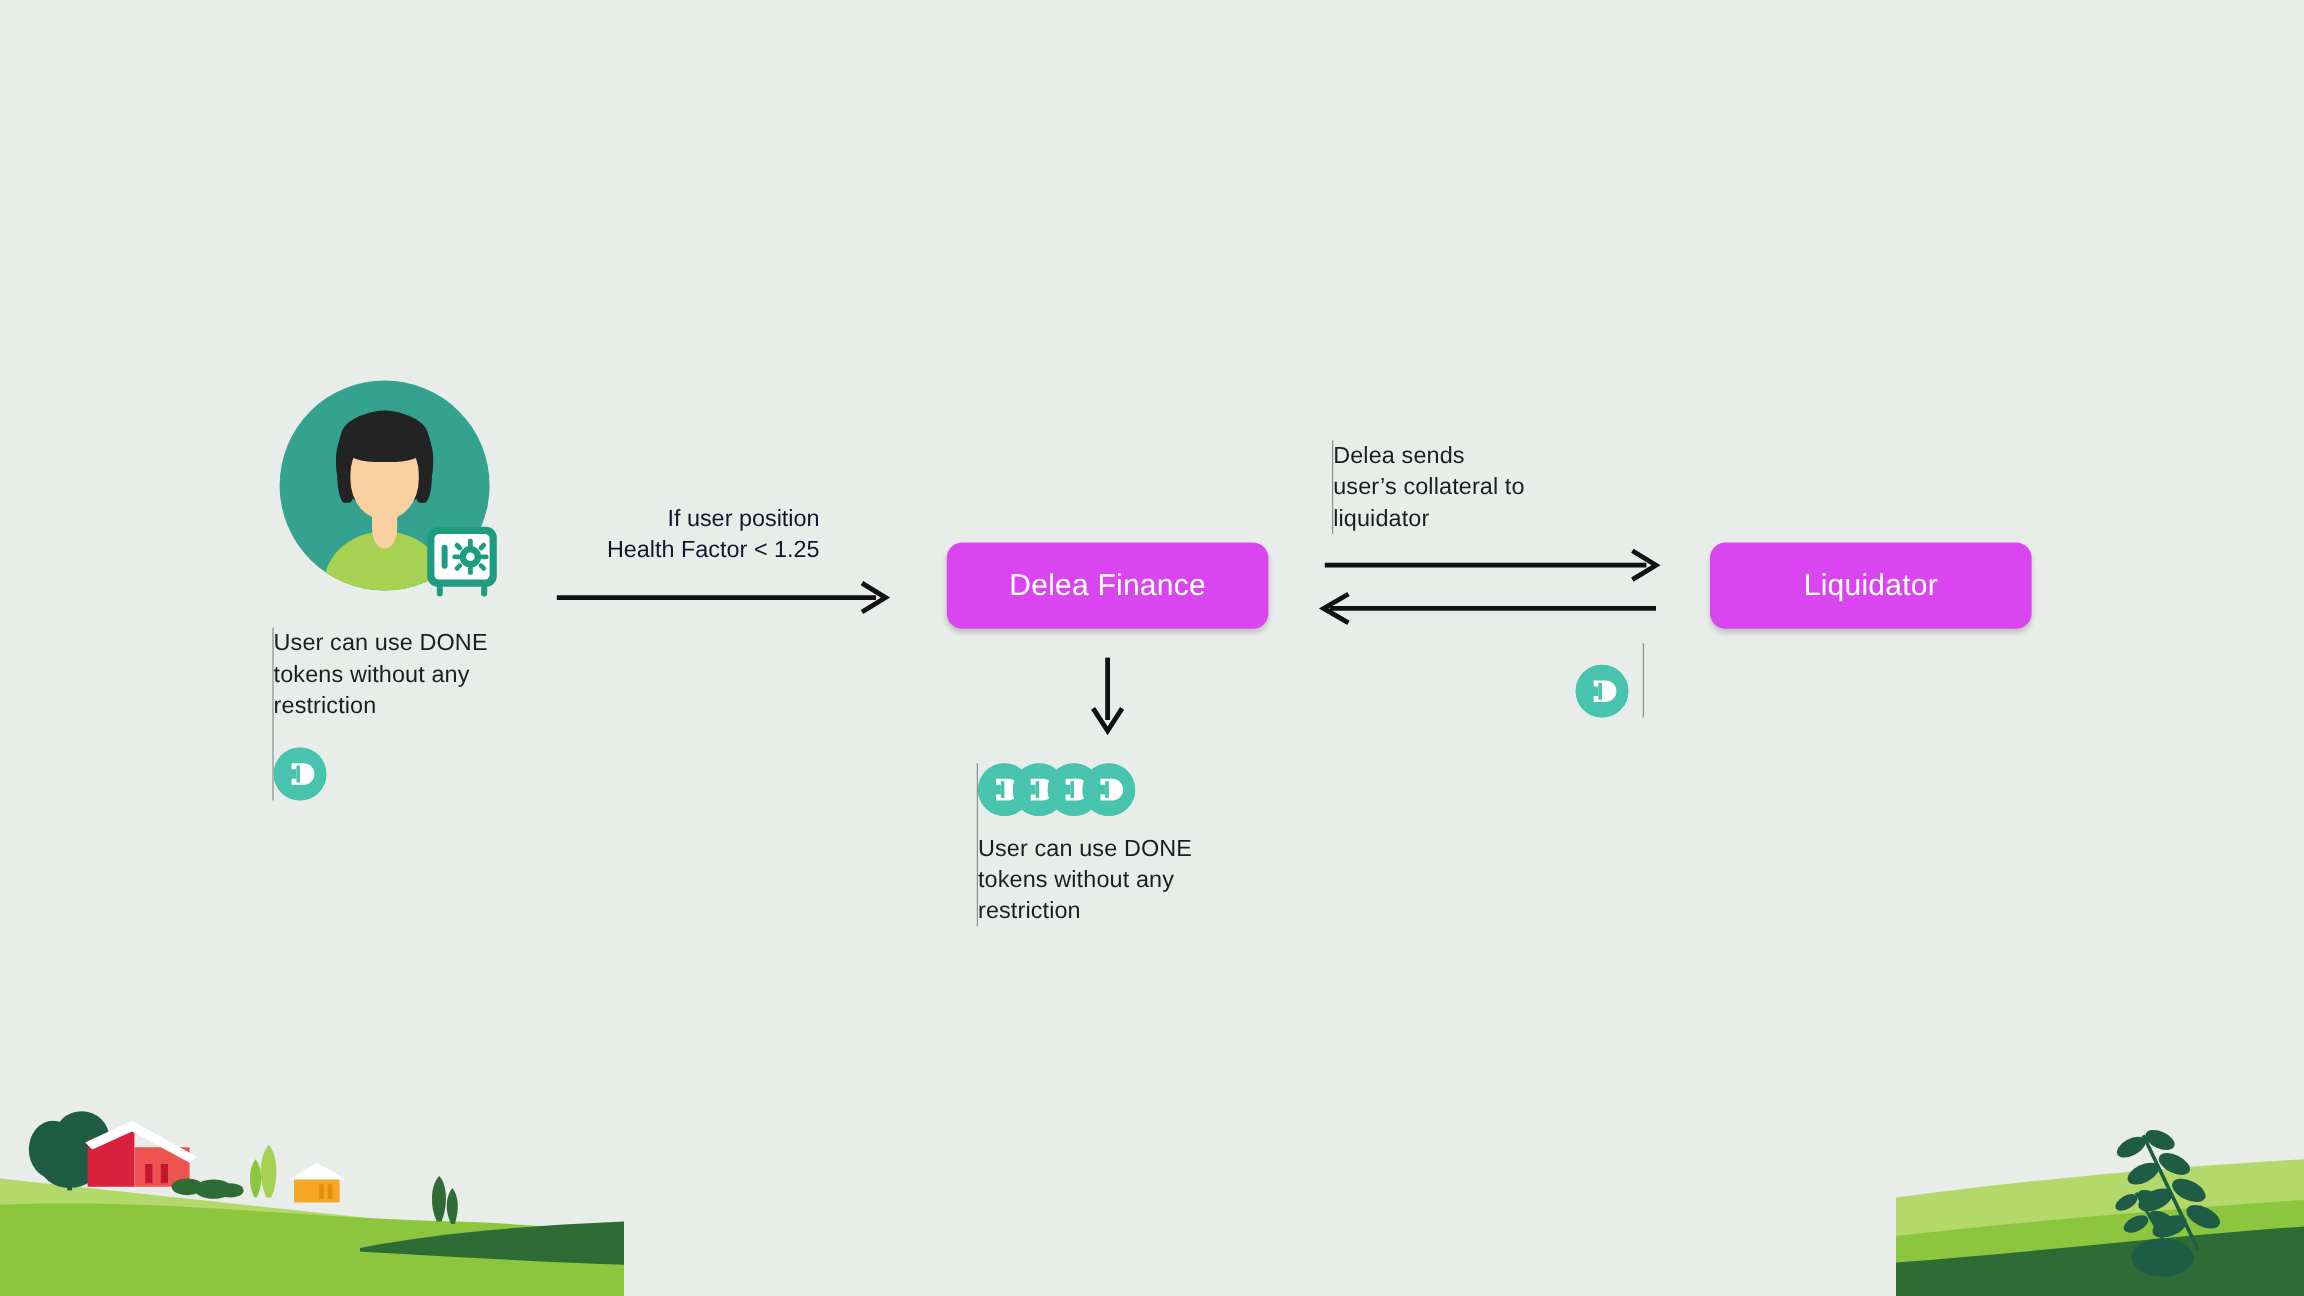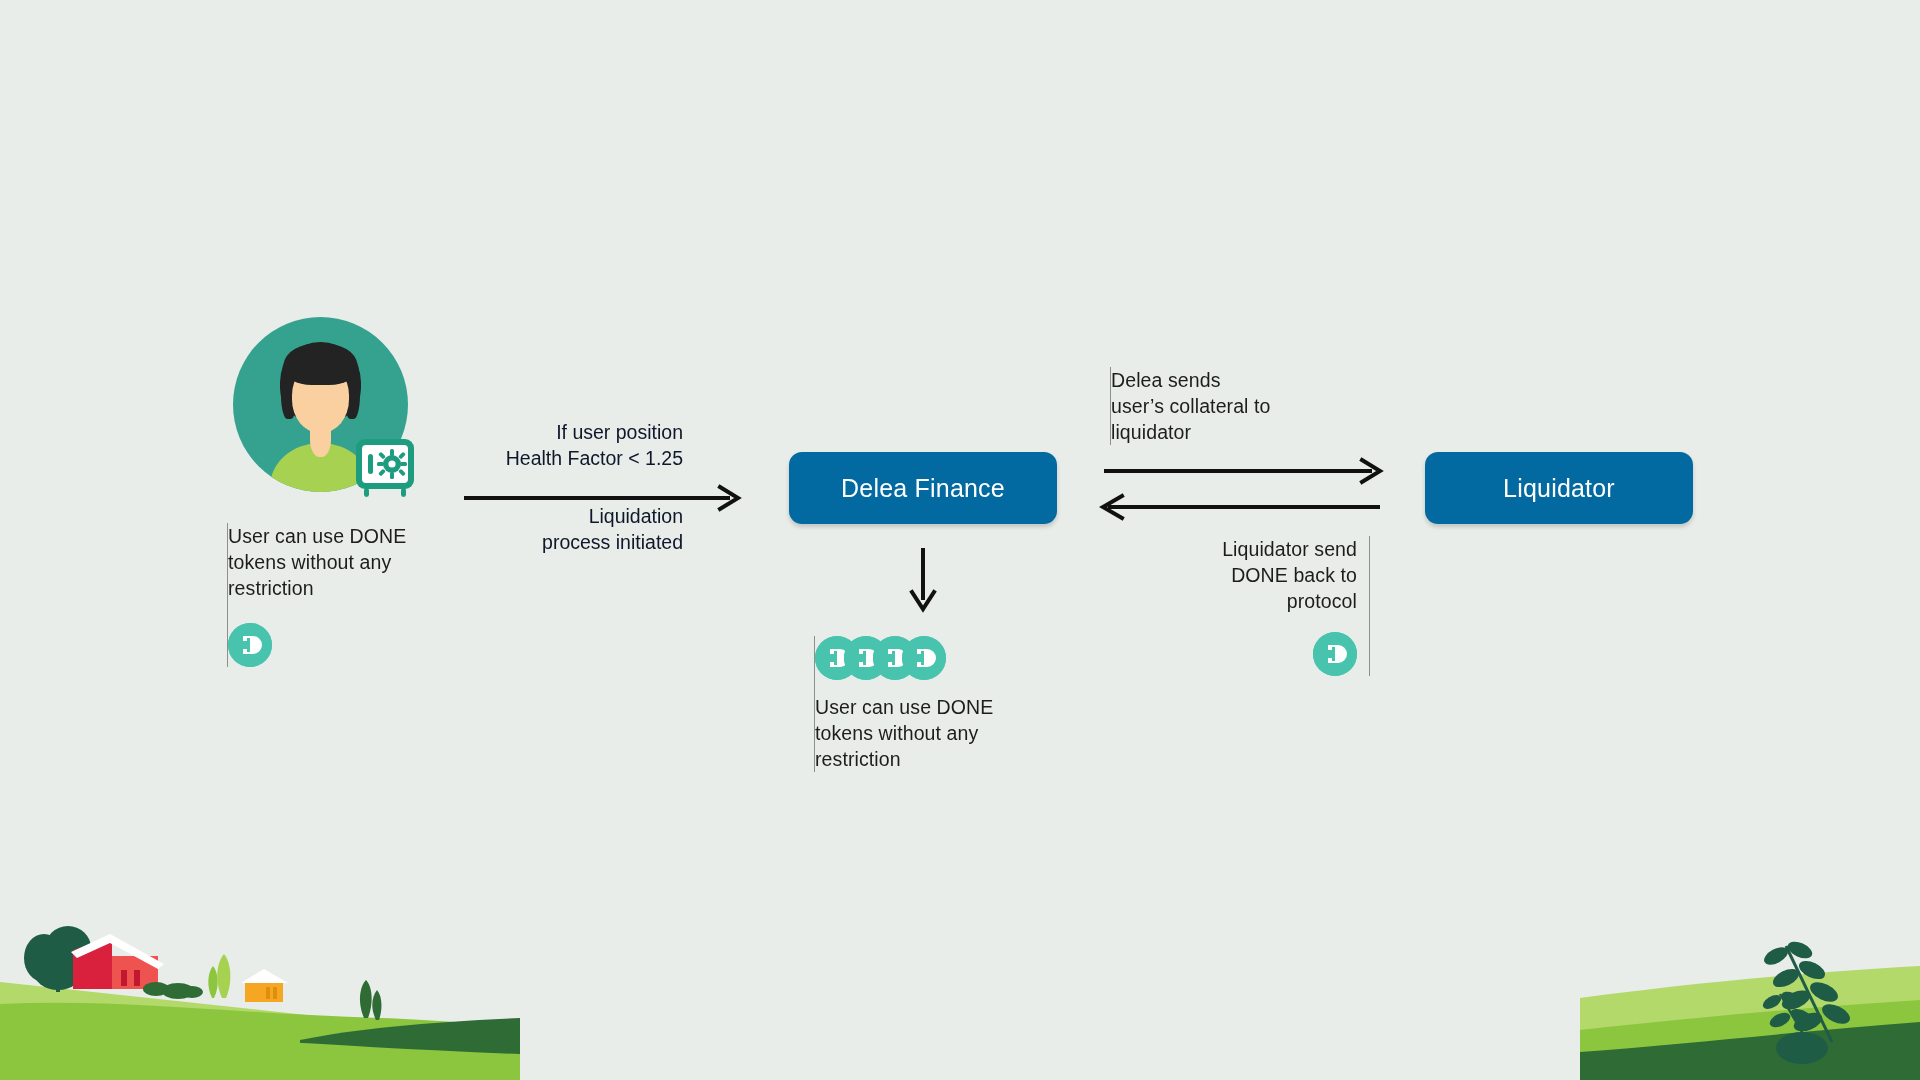--- a/index.html
+++ b/index.html
@@ -144,21 +144,21 @@
 
   .token-row { display: flex; }
   .token-row .token:not(:first-child) { margin-left: -15px; }
 
   
   .node {
     position: absolute;
     display: flex;
     align-items: center;
     justify-content: center;
-    background: #0369a1;
+    background: #d946ef;
     border-radius: 13px;
     color: #ffffff;
     font-size: 25px;
     letter-spacing: 0.2px;
     box-shadow: 0 3px 4px rgba(0,0,0,0.17);
   }
 
   
   .arrow-svg { position: absolute; overflow: visible; }
 
@@ -300,22 +300,20 @@
   </div>
 
   <div class="arrow-label" style="left:473px; top:420px; width:210px;">If user position
 Health Factor &lt; 1.25</div>
 
   <svg class="arrow-svg" style="left:464px; top:485px;" width="285" height="26">
     <line x1="0" y1="13" x2="266" y2="13" stroke="#111111" stroke-width="4"></line>
     <polyline points="256,2 274,13 256,24" fill="none" stroke="#111111" stroke-width="4" stroke-linecap="square" stroke-linejoin="miter"></polyline>
   </svg>
 
-  <div class="arrow-label" style="left:473px; top:504px; width:210px;">Liquidation
-process initiated</div>
 
   <div class="node" style="left:789px; top:452px; width:268px; height:72px;">
     <span>Delea Finance</span>
   </div>
 
   <svg class="arrow-svg" style="left:909px; top:548px;" width="28" height="68">
     <line x1="14" y1="0" x2="14" y2="52" stroke="#111111" stroke-width="4"></line>
     <polyline points="3,44 14,61 25,44" fill="none" stroke="#111111" stroke-width="4" stroke-linecap="square" stroke-linejoin="miter"></polyline>
   </svg>
 
@@ -365,23 +363,20 @@
     <line x1="4" y1="13" x2="272" y2="13" stroke="#111111" stroke-width="4"></line>
     <polyline points="262,2 280,13 262,24" fill="none" stroke="#111111" stroke-width="4" stroke-linecap="square" stroke-linejoin="miter"></polyline>
   </svg>
 
   <svg class="arrow-svg" style="left:1100px; top:494px;" width="290" height="26">
     <line x1="8" y1="13" x2="280" y2="13" stroke="#111111" stroke-width="4"></line>
     <polyline points="22,2 3,13 22,24" fill="none" stroke="#111111" stroke-width="4" stroke-linecap="square" stroke-linejoin="miter"></polyline>
   </svg>
 
   <div class="callout right-rule" style="left:1160px; top:536px; width:210px;">
-    <div style="white-space:pre-line;">Liquidator send
-DONE back to
-protocol</div>
     <div style="margin-top:18px; text-align:right;">
       <span class="token">
         <svg viewBox="0 0 44 44" width="44" height="44">
           <circle cx="22" cy="22" r="22" fill="#48c4ae"></circle>
           <path d="M15 13 h10 a9 9 0 0 1 0 18 h-10 v-5 h4 v-8 h-4 z" fill="#ffffff"></path>
           <rect x="19" y="15" width="3" height="14" fill="#48c4ae"></rect>
         </svg>
       </span>
     </div>
   </div>

